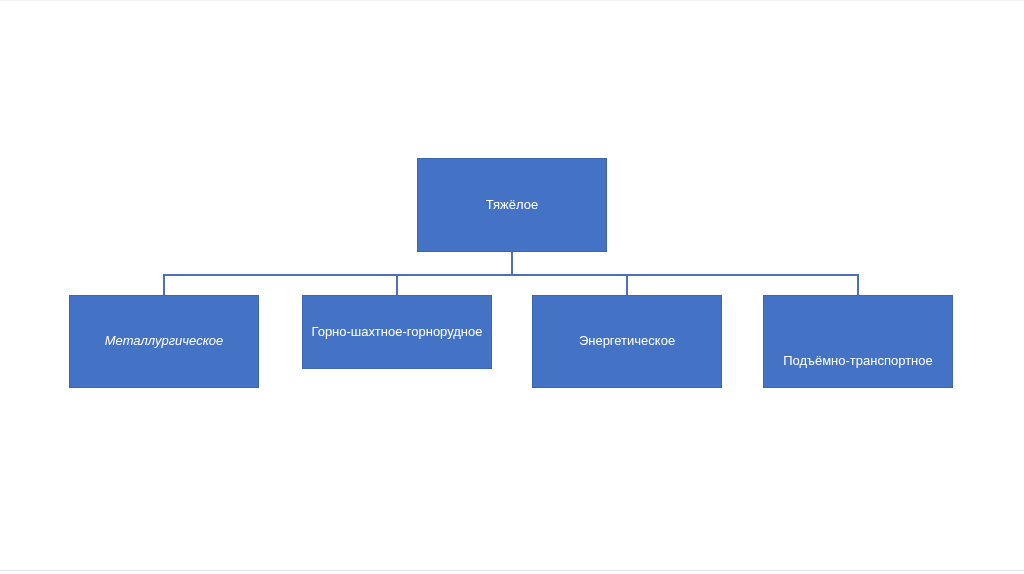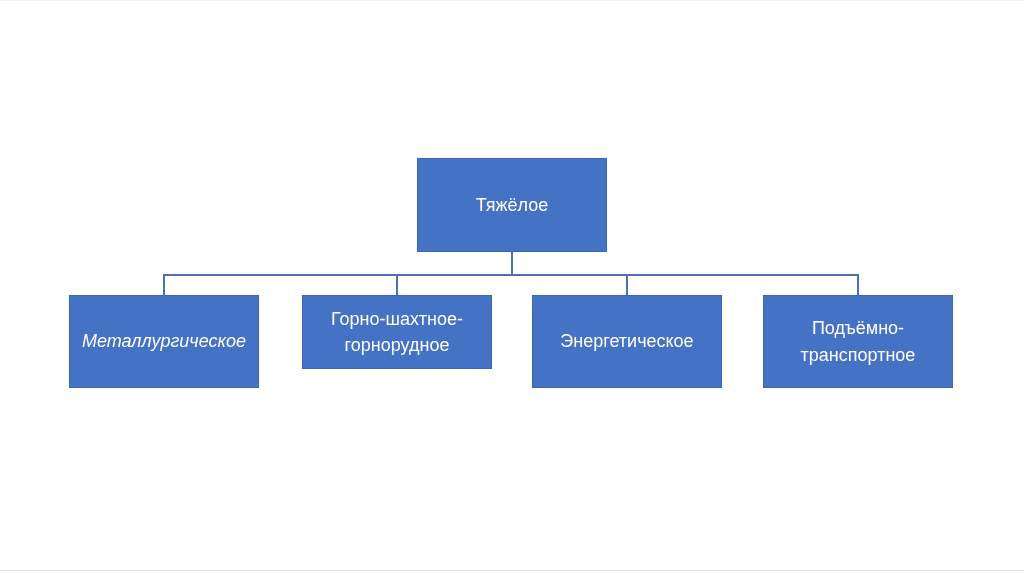--- a/index.html
+++ b/index.html
@@ -22,28 +22,28 @@
   .edge.top{top:0;background:#F2F2F2;}
   .edge.bottom{top:570px;background:var(--edge-line);}
   .node{
     position:absolute;
     background:var(--box-fill);
     border:1px solid var(--box-border);
     box-sizing:border-box;
     color:var(--text);
     display:flex;align-items:center;justify-content:center;
     text-align:center;
-    font-size:18px;line-height:1.45;
+    font-size:13px;line-height:1.45;
     padding:16px 2px;
   }
   .node-root{left:417px;top:158px;width:190px;height:94px;}
   .node-c0{left:69px;top:295px;width:190px;height:93px;font-style:italic;}
   .node-c1{left:302px;top:295px;width:190px;height:74px;}
   .node-c2{left:532px;top:295px;width:190px;height:93px;}
-  .node-c3{left:763px;top:295px;width:190px;height:93px;}
+  .node-c3{left:763px;top:295px;width:190px;height:93px;align-items:flex-end;}
   .connector{position:absolute;background:var(--connector);}
   .conn-root-drop{left:511px;top:252px;width:2px;height:23px;}
   .conn-rail{left:164px;top:274px;width:695px;height:2px;}
   .conn-stub{top:274px;width:2px;height:22px;}
   .conn-stub.s0{left:163px;}
   .conn-stub.s1{left:396px;}
   .conn-stub.s2{left:626px;}
   .conn-stub.s3{left:857px;}
 </style>
 </head>

